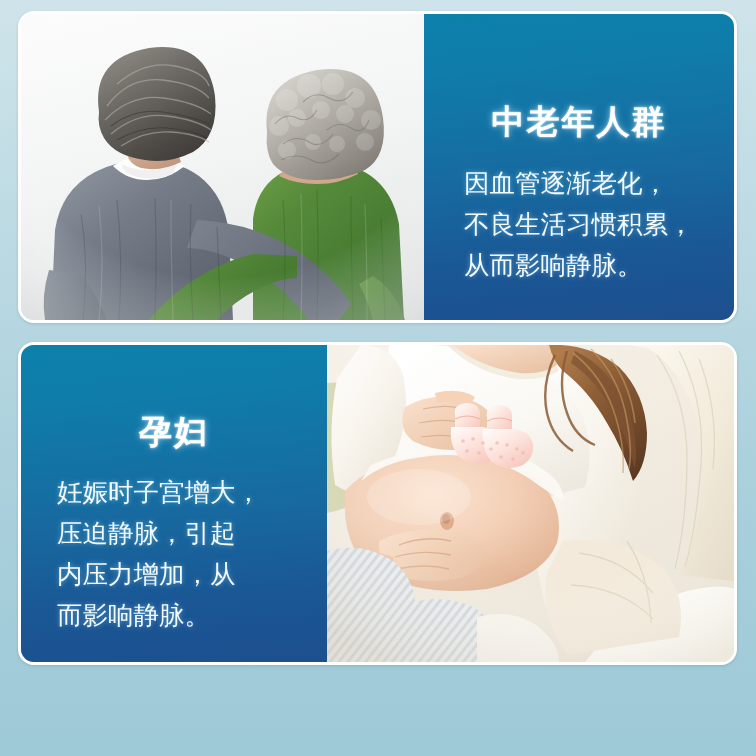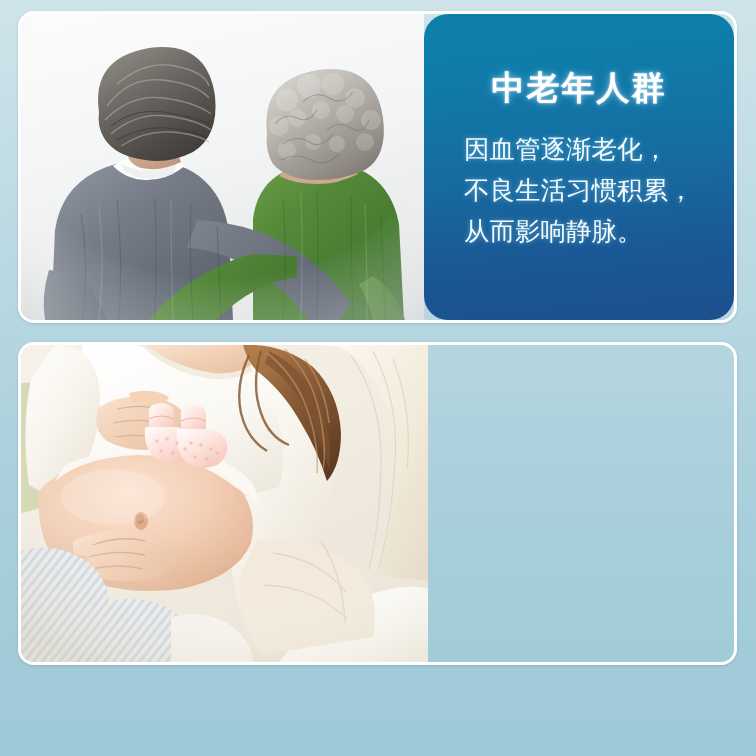--- a/index.html
+++ b/index.html
@@ -37,22 +37,21 @@
   .photo svg { display:block; width:100%; height:100%; }
 
   
   .textpanel {
     flex: 1 1 auto;
     position: relative;
     background: linear-gradient(175deg, #0d81aa 0%, #0f7caa 18%, #176aa0 52%, #1a5795 78%, #1d4f8e 100%);
     color:#fff;
     display:flex;
     flex-direction:column;
-    justify-content:flex-start;
-    border-radius:24px;
+    justify-content:center;
   }
   #text-seniors   { padding: 56px 0 0 0; }
   #text-pregnancy { padding: 43px 0 0 0; }
 
   .card-title {
     font-size: 33px;
     font-weight: bold;
     letter-spacing: 2px;
     text-align:center;
     color:#ffffff;
@@ -215,20 +214,27 @@
       <div class="card-title">中老年人群</div>
       <div class="card-body" id="body-seniors">因血管逐渐老化，
 不良生活习惯积累，
 从而影响静脉。</div>
     </div>
 
   </div>
 
   <div class="card" id="card-pregnancy">
 
+    <div class="textpanel" id="text-pregnancy">
+      <div class="card-title">孕妇</div>
+      <div class="card-body" id="body-pregnancy">妊娠时子宫增大，
+压迫静脉，引起
+内压力增加，从
+而影响静脉。</div>
+    </div>
 
     <div class="photo" id="photo-pregnancy">
       <svg viewBox="0 0 407 317" preserveAspectRatio="xMidYMid slice">
         <defs>
           <linearGradient id="pBg" x1="0" y1="0" x2="0.6" y2="1">
             <stop offset="0" stop-color="#f7f3ea"></stop>
             <stop offset="0.5" stop-color="#f2ece1"></stop>
             <stop offset="1" stop-color="#ece5d8"></stop>
           </linearGradient>
           <linearGradient id="cushion" x1="0.1" y1="0" x2="0.9" y2="1">

